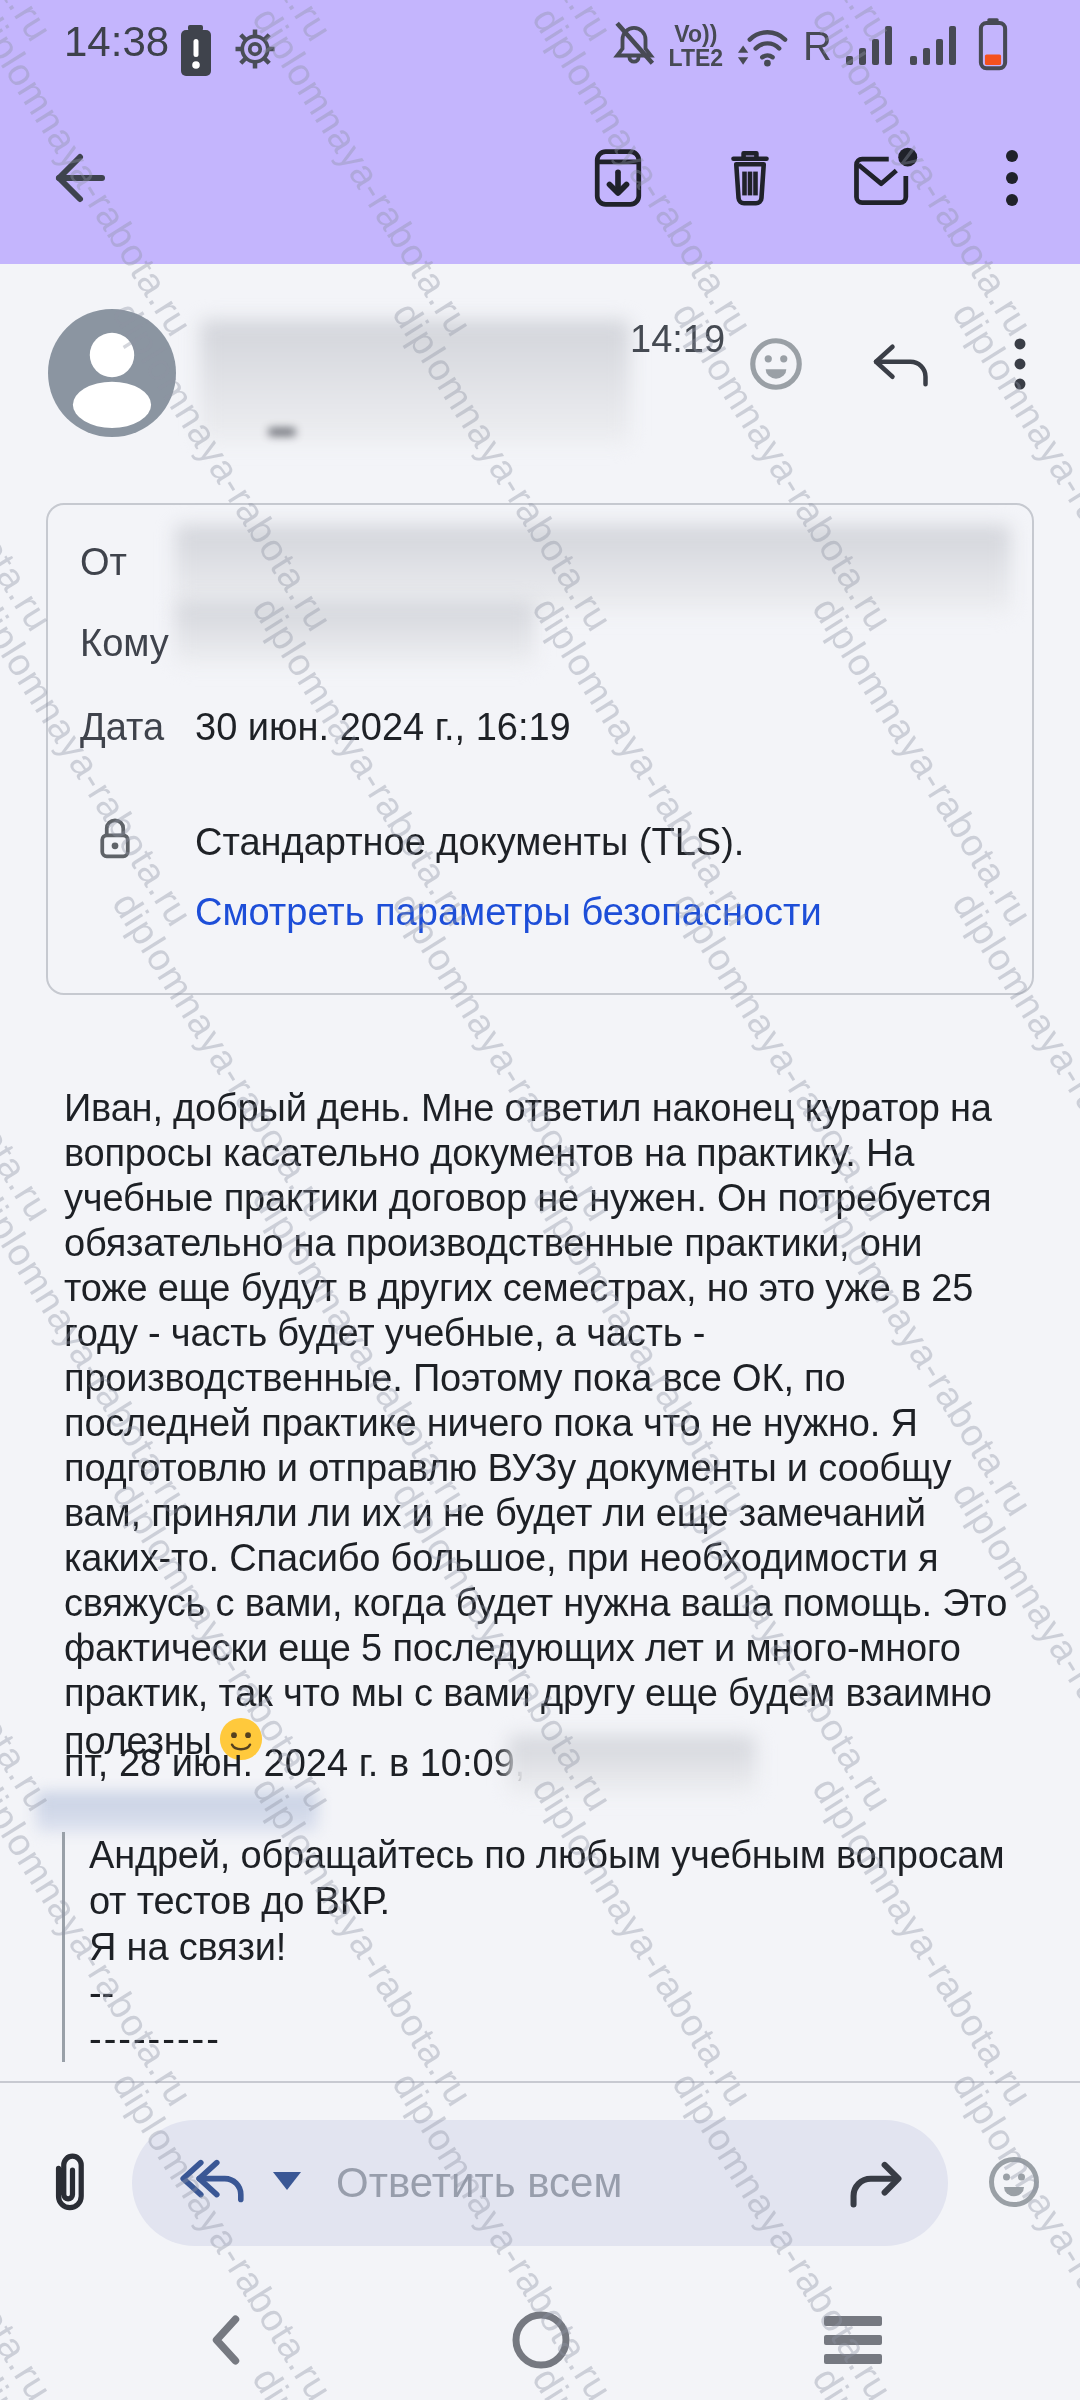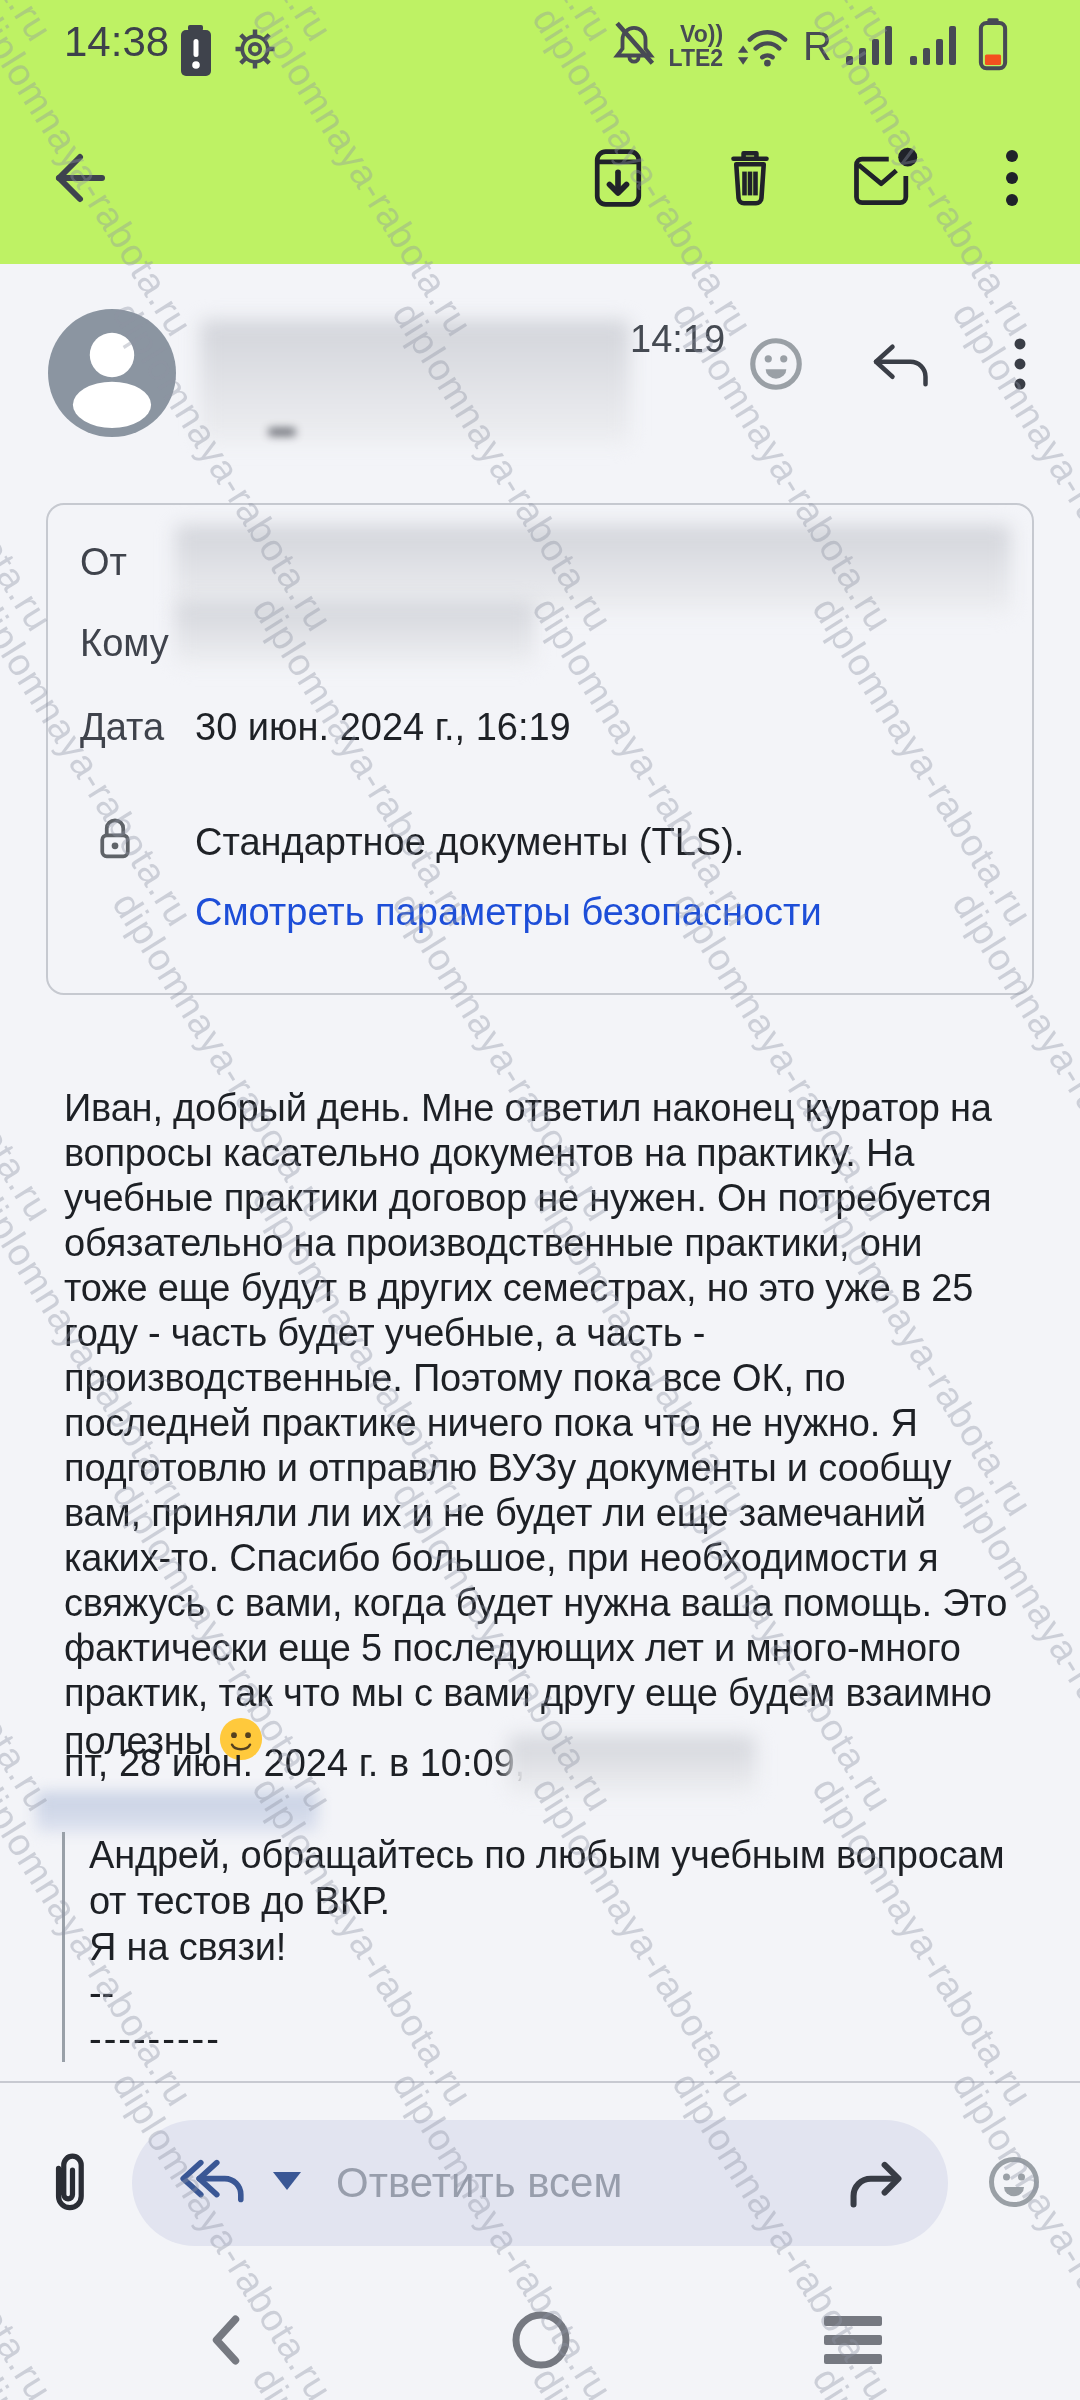--- a/index.html
+++ b/index.html
@@ -1,24 +1,24 @@
 <!DOCTYPE html>
 <html><head>
 <meta charset="utf-8">
 <style>
   html,body{margin:0;padding:0;background:#d9dadf;}
   .screen{position:relative;width:1080px;height:2400px;background:#F3F4F8;overflow:hidden;
           font-family:"Liberation Sans",sans-serif;color:#1E2127;}
   .abs{position:absolute;}
 
   
-  .appbar{position:absolute;left:0;top:0;width:1080px;height:264px;background:#bef264;}
+  .appbar{position:absolute;left:0;top:0;width:1080px;height:264px;background:#c4b5fd;}
   .sb-time{position:absolute;left:64px;top:18px;font-size:42px;color:#3D414B;}
   .sb-right{position:absolute;right:66px;top:14px;height:64px;display:flex;align-items:center;gap:12px;}
-  .volte{font-size:23px;font-weight:700;line-height:24px;color:#474A54;text-align:right;}
+  .volte{font-size:23px;font-weight:700;line-height:24px;color:#474A54;text-align:center;}
   .roam{font-size:40px;color:#474A54;}
 
   
   .icon-btn{position:absolute;display:flex;align-items:center;justify-content:center;}
 
   
   .avatar{position:absolute;left:48px;top:309px;width:128px;height:128px;border-radius:50%;
           background:#8B95A1;overflow:hidden;display:flex;align-items:center;justify-content:center;}
   .blur-gray{background:linear-gradient(180deg,#D2D4DA 0%,#E6E7EB 70%,#EDEEF1 100%);filter:blur(9px);border-radius:8px;}
   .blur-blue{background:linear-gradient(180deg,#C7D0E3 0%,#DDE2EF 100%);filter:blur(7px);border-radius:6px;}

